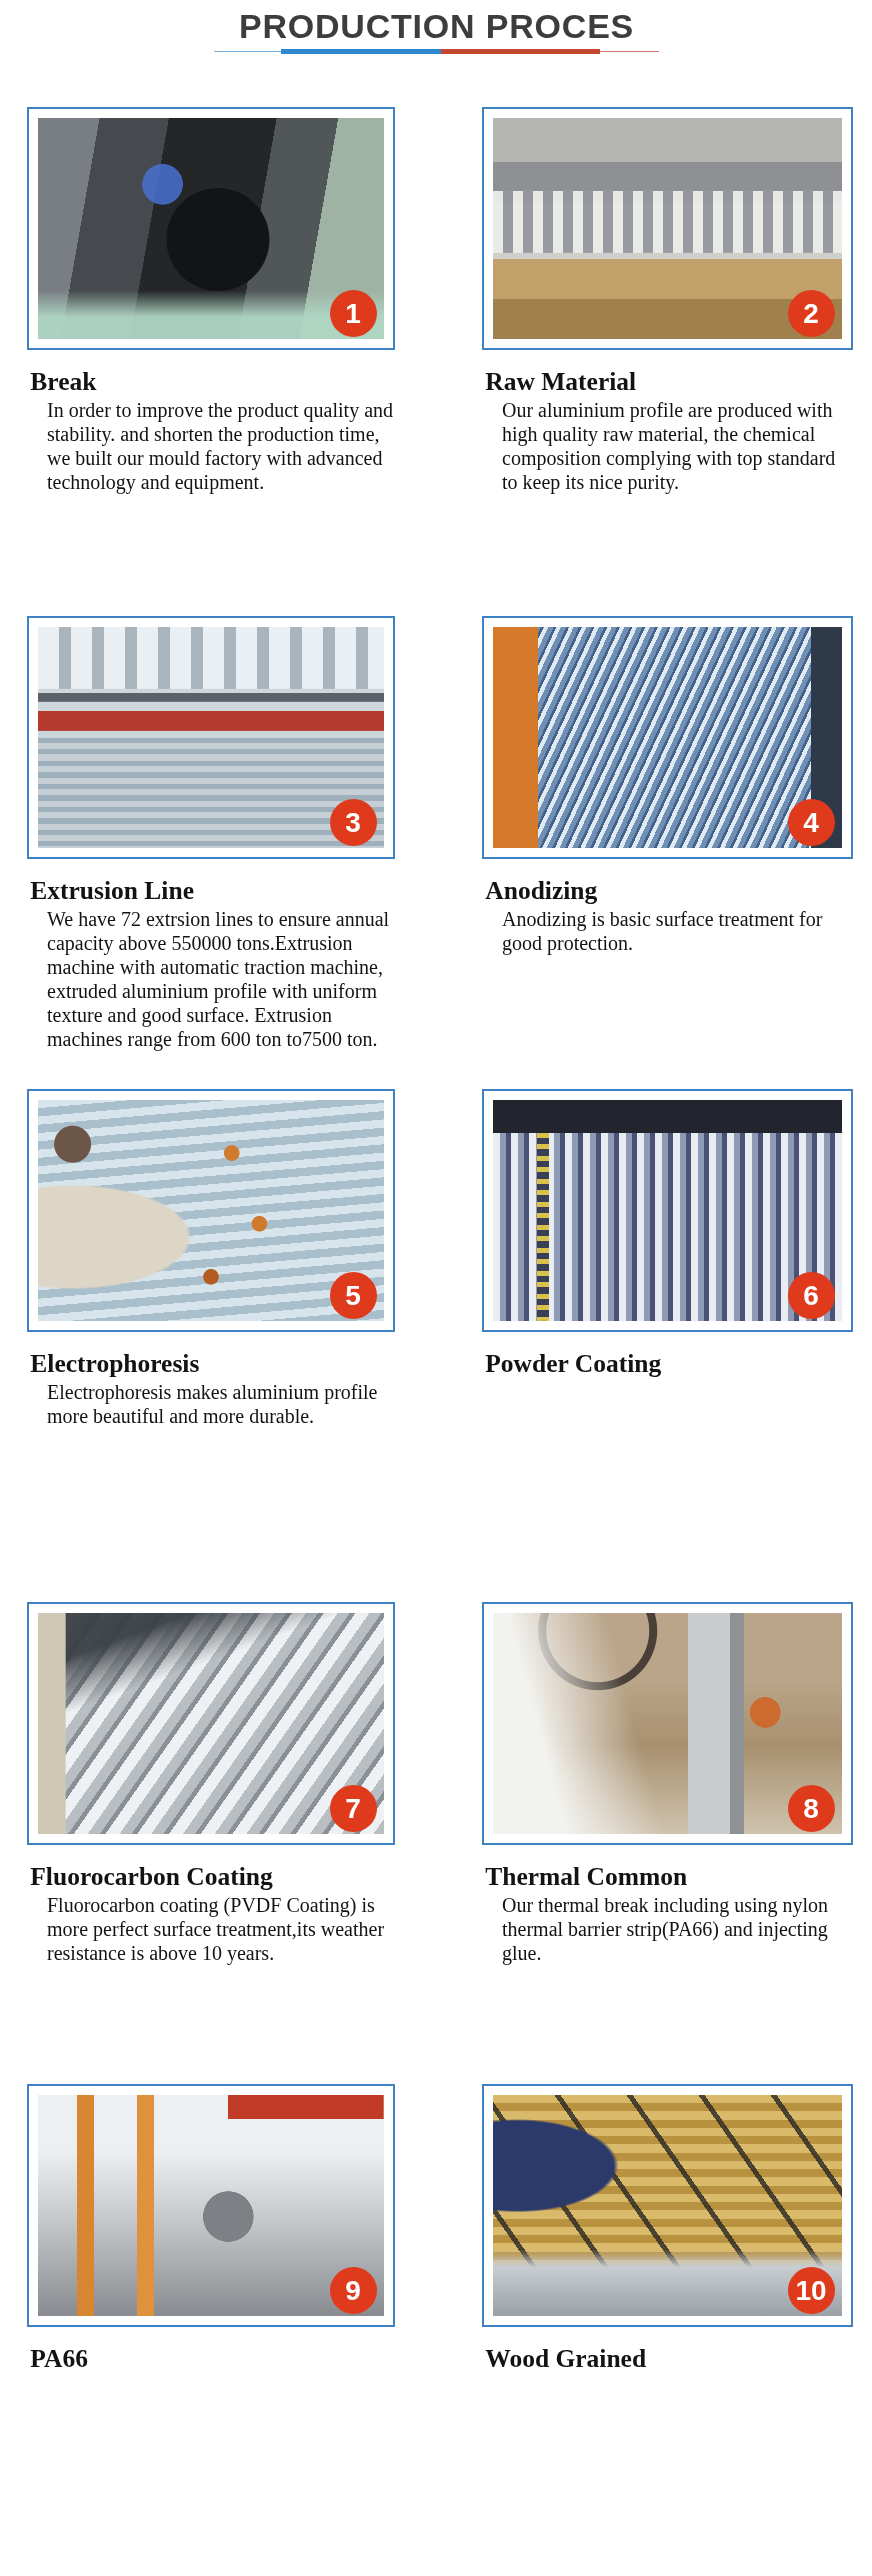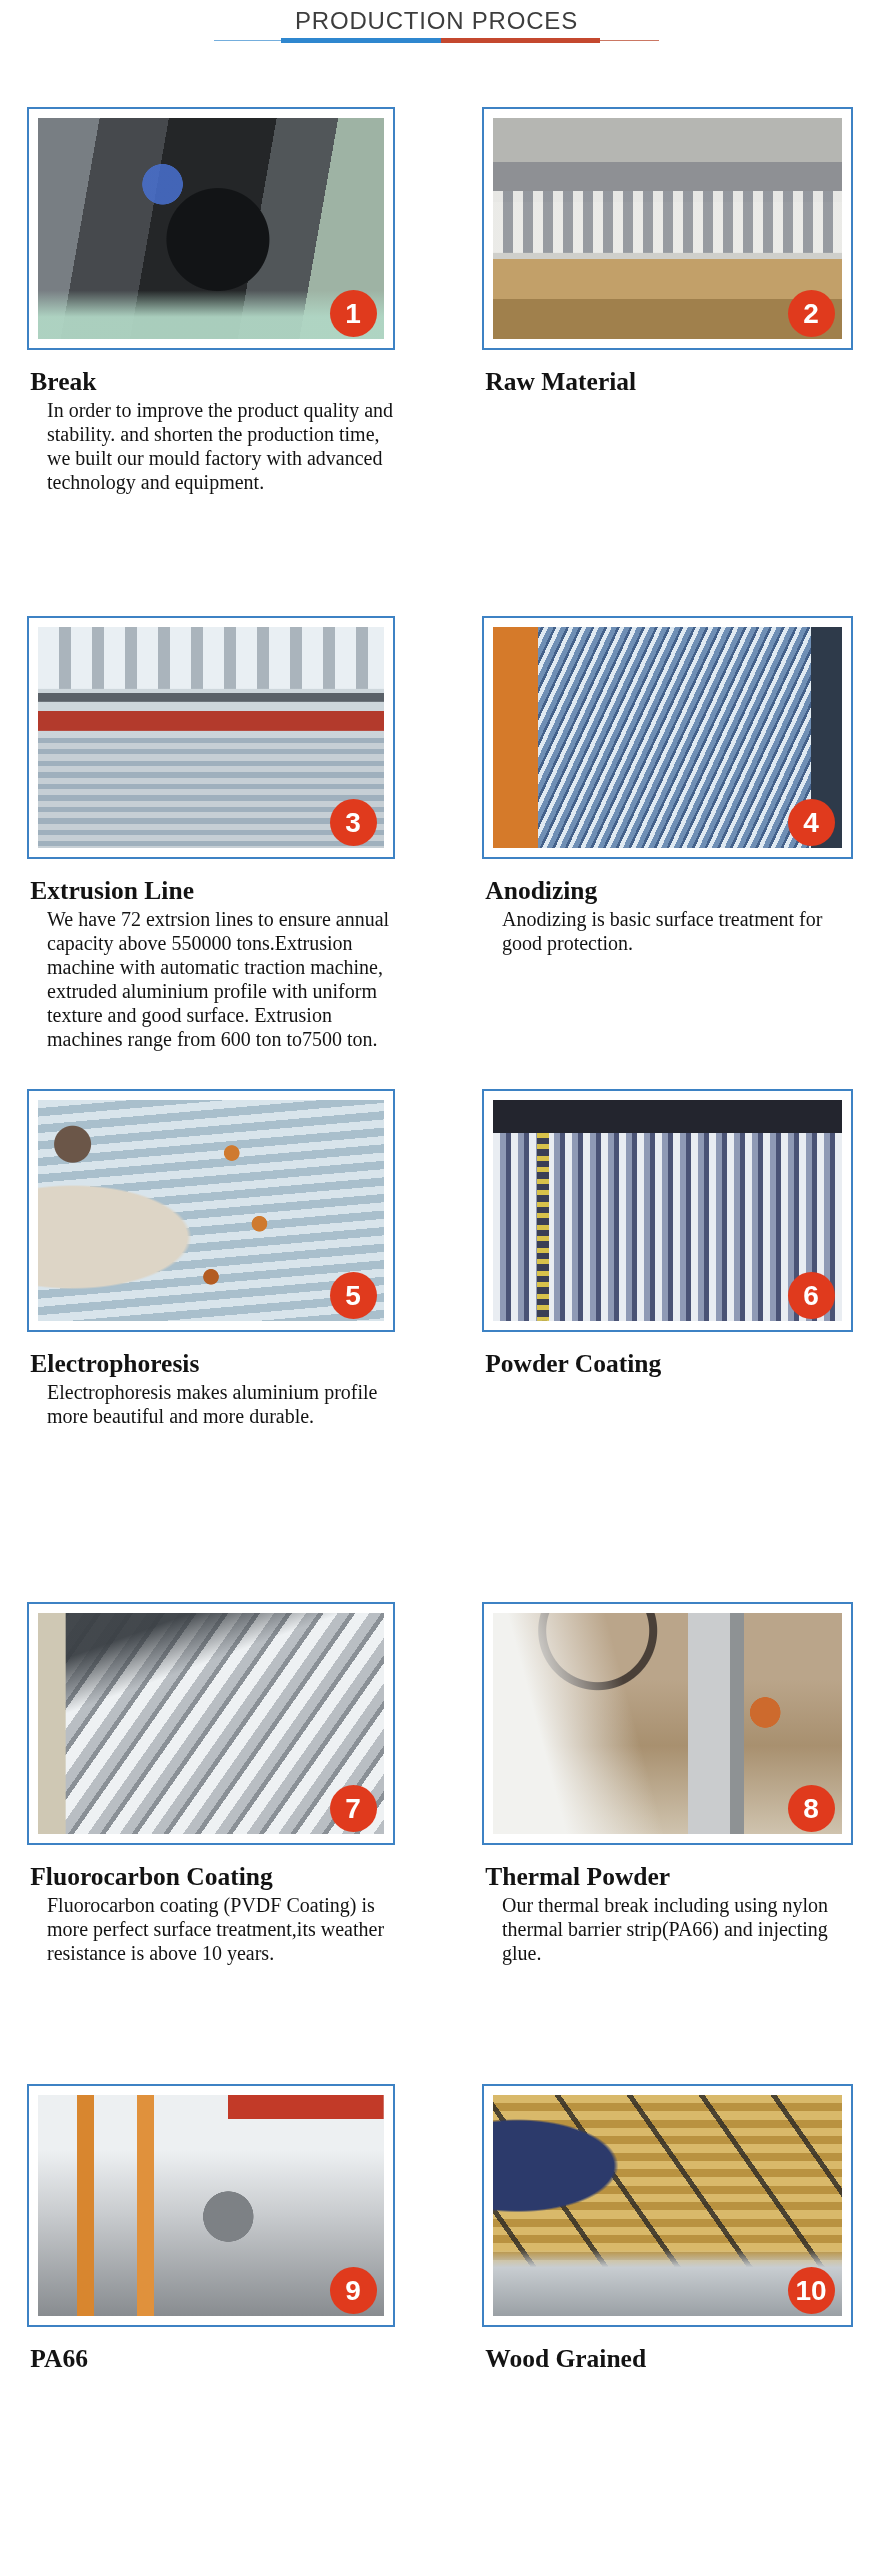--- a/index.html
+++ b/index.html
@@ -15,22 +15,22 @@
   *{margin:0;padding:0;box-sizing:border-box;}
   html,body{background:#fff;}
   body{width:873px;font-family:"Liberation Sans",sans-serif;}
   .page{position:relative;width:873px;height:2576px;background:#ffffff;overflow:hidden;}
 
   
   .header{position:absolute;top:0;left:0;width:100%;text-align:center;}
   .page-title{
     margin-top:6.6px;
     font-family:"Liberation Sans",sans-serif;
-    font-weight:normal;
-    font-size:24px;
+    font-weight:bold;
+    font-size:34px;
     letter-spacing:0.8px;
     color:var(--title-text);
   }
   .rule{width:446px;margin:3.3px auto 0;display:flex;align-items:center;}
   .rule .seg{display:block;}
   .seg-blue-thin {width:68px;height:1.6px;background:var(--ul-blue-light);}
   .seg-blue-thick{width:160px;height:5px;background:var(--ul-blue);}
   .seg-red-thick {width:159px;height:5px;background:var(--ul-red);}
   .seg-red-thin  {width:60px;height:1.6px;background:var(--ul-red-light);}
 
@@ -182,20 +182,21 @@
     <p class="step-desc">In order to improve the product quality and stability. and shorten the production time, we built our mould factory with advanced technology and equipment.</p>
   </section>
       <section class="step" style="left: 482px; top: 107px; width: 371px;">
     <figure class="frame">
       <div class="photo ph-2"></div>
       <div class="badge">
         <span>2</span>
       </div>
     </figure>
     <h2 class="step-title">Raw Material</h2>
+    <p class="step-desc">Our aluminium profile are produced with high quality raw material, the chemical composition complying with top standard to keep its nice purity.</p>
   </section>
       <section class="step" style="left: 27px; top: 616px; width: 368px;">
     <figure class="frame">
       <div class="photo ph-3"></div>
       <div class="badge">
         <span>3</span>
       </div>
     </figure>
     <h2 class="step-title">Extrusion Line</h2>
     <p class="step-desc">We have 72 extrsion lines to ensure annual capacity above 550000 tons.Extrusion machine with automatic traction machine, extruded aluminium profile with uniform texture and good surface. Extrusion machines range from 600 ton to7500 ton.</p>
@@ -239,21 +240,21 @@
     <h2 class="step-title">Fluorocarbon Coating</h2>
     <p class="step-desc">Fluorocarbon coating (PVDF Coating) is more perfect surface treatment,its weather resistance is above 10 years.</p>
   </section>
       <section class="step" style="left: 482px; top: 1602px; width: 371px;">
     <figure class="frame">
       <div class="photo ph-8"></div>
       <div class="badge">
         <span>8</span>
       </div>
     </figure>
-    <h2 class="step-title">Thermal Powder</h2>
+    <h2 class="step-title">Thermal Common</h2>
     <p class="step-desc">Our thermal break including using nylon thermal barrier strip(PA66) and injecting glue.</p>
   </section>
       <section class="step" style="left: 27px; top: 2084px; width: 368px;">
     <figure class="frame">
       <div class="photo ph-9"></div>
       <div class="badge">
         <span>9</span>
       </div>
     </figure>
     <h2 class="step-title">PA66</h2>

